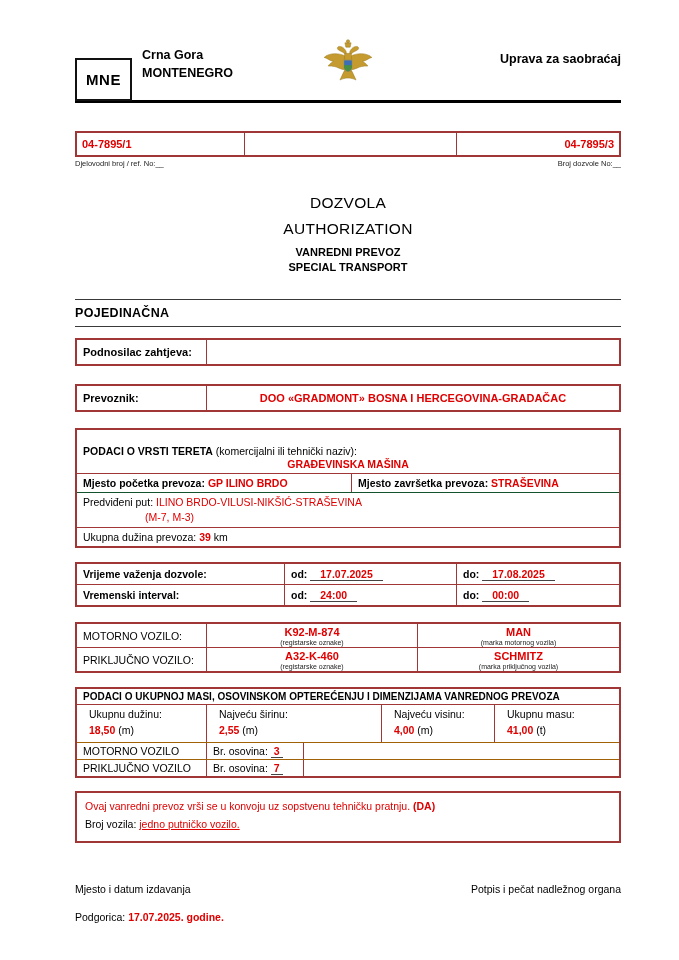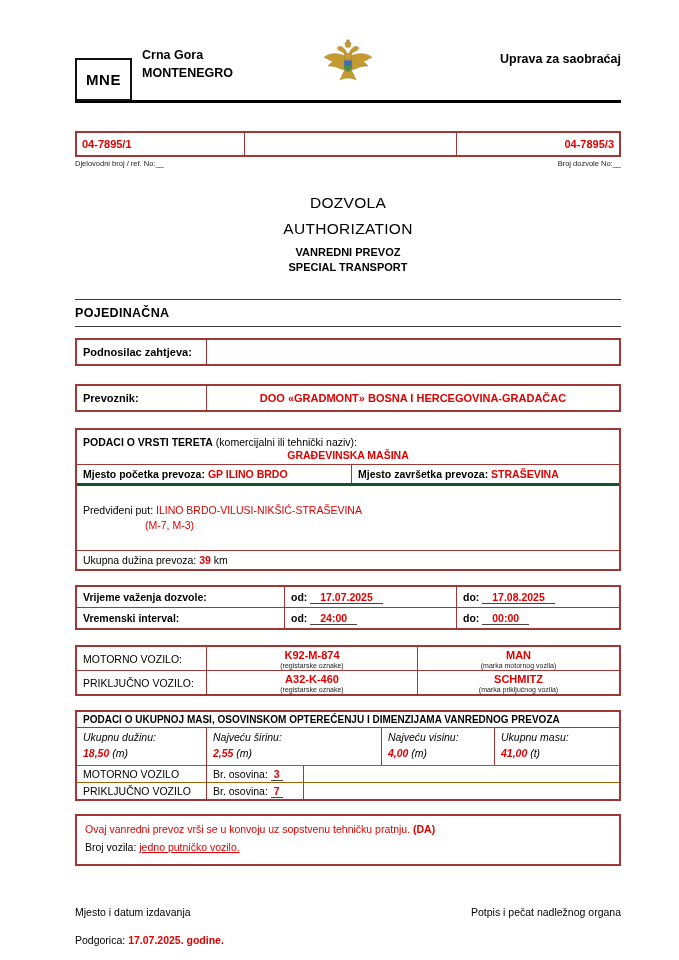--- a/index.html
+++ b/index.html
@@ -45,26 +45,26 @@
   
   .tbl { border:2px solid #a03636; }
 
   .row-tbl { display:flex; min-height:28px; font-size:11px; margin-top:11px; }
   .row-lbl { width:130px; border-right:1px solid #a03636; display:flex; align-items:center; padding-left:6px; font-weight:bold; }
   .row-val { flex:1; display:flex; align-items:center; justify-content:center; font-weight:bold; color:#e00000; text-align:center; }
   .row-tbl.second { margin-top:18px; }
 
   
   .cargo { margin-top:16px; font-size:10.5px; }
-  .cargo-hdr { padding:6px 6px 0; }
+  .cargo-hdr { padding:15px 6px 0; }
   .cargo-name { text-align:center; font-weight:bold; color:#e00000; padding:1px 0 3px; }
   .cargo-places { display:flex; border-top:1px solid #a03636; }
   .place1 { width:275px; border-right:1px solid #a03636; padding:3px 6px; }
   .place2 { flex:1; padding:3px 6px; }
-  .cargo-route { border-top:3px solid #14532d; padding:17px 6px; line-height:1.45; }
+  .cargo-route { border-top:1px solid #14532d; padding:2px 6px; line-height:1.45; }
   .route2 { padding-left:62px; }
   .cargo-length { border-top:1px solid #a03636; padding:3px 6px; }
 
   
   .validity { margin-top:14px; font-size:10.5px; }
   .vrow { display:flex; }
   .vrow + .vrow { border-top:1px solid #a03636; }
   .vc { padding:4px 6px; }
   .vc1 { width:208px; border-right:1px solid #a03636; font-weight:bold; }
   .vc2 { width:172px; border-right:1px solid #a03636; }
@@ -79,21 +79,21 @@
   .veh-lbl { width:130px; border-right:1px solid #a03636; display:flex; align-items:center; padding-left:6px; }
   .veh-mid { width:211px; border-right:1px solid #a03636; text-align:center; padding:2px 0 1px; }
   .veh-right { flex:1; text-align:center; padding:2px 0 1px; }
   .plate { color:#e00000; font-weight:bold; font-size:11px; }
   .cap { font-size:7px; color:#222; margin-top:1px; }
 
   
   .dims { margin-top:14px; font-size:10.5px; }
   .dims-hdr { font-weight:bold; font-size:10px; padding:2px 6px; border-bottom:1px solid #a03636; }
   .dims-row { display:flex; }
-  .dim { padding:2px 6px 3px; line-height:1.5;font-style:italic; }
+  .dim { padding:2px 12px 3px; line-height:1.5; }
   .dim1 { width:130px; border-right:1px solid #a03636; }
   .dim2 { width:175px; border-right:1px solid #a03636; }
   .dim3 { width:113px; border-right:1px solid #a03636; }
   .dim4 { flex:1; }
   .dim-val { font-weight:bold; color:#e00000; }
   .axle-row { display:flex; border-top:1px solid #a16207; }
   .axle-lbl { width:130px; border-right:1px solid #a03636; padding:2px 6px; }
   .axle-cell { width:97px; border-right:1px solid #a03636; padding:2px 6px; }
   .axle-rest { flex:1; }
   .axle-num { color:#e00000; font-weight:bold; border-bottom:1px solid #444; padding:0 3px; }

